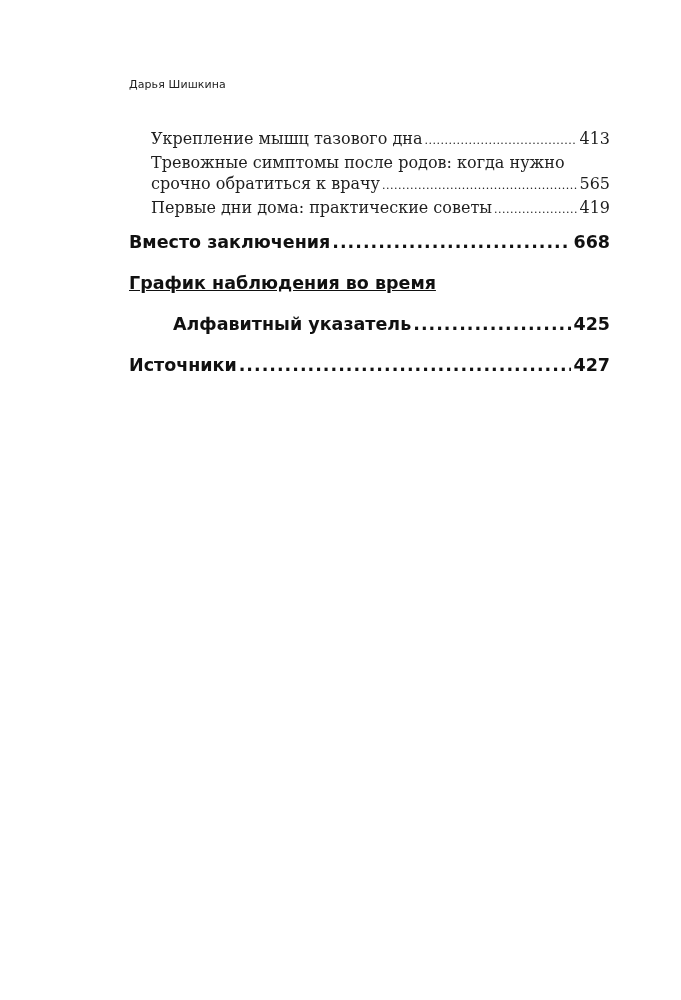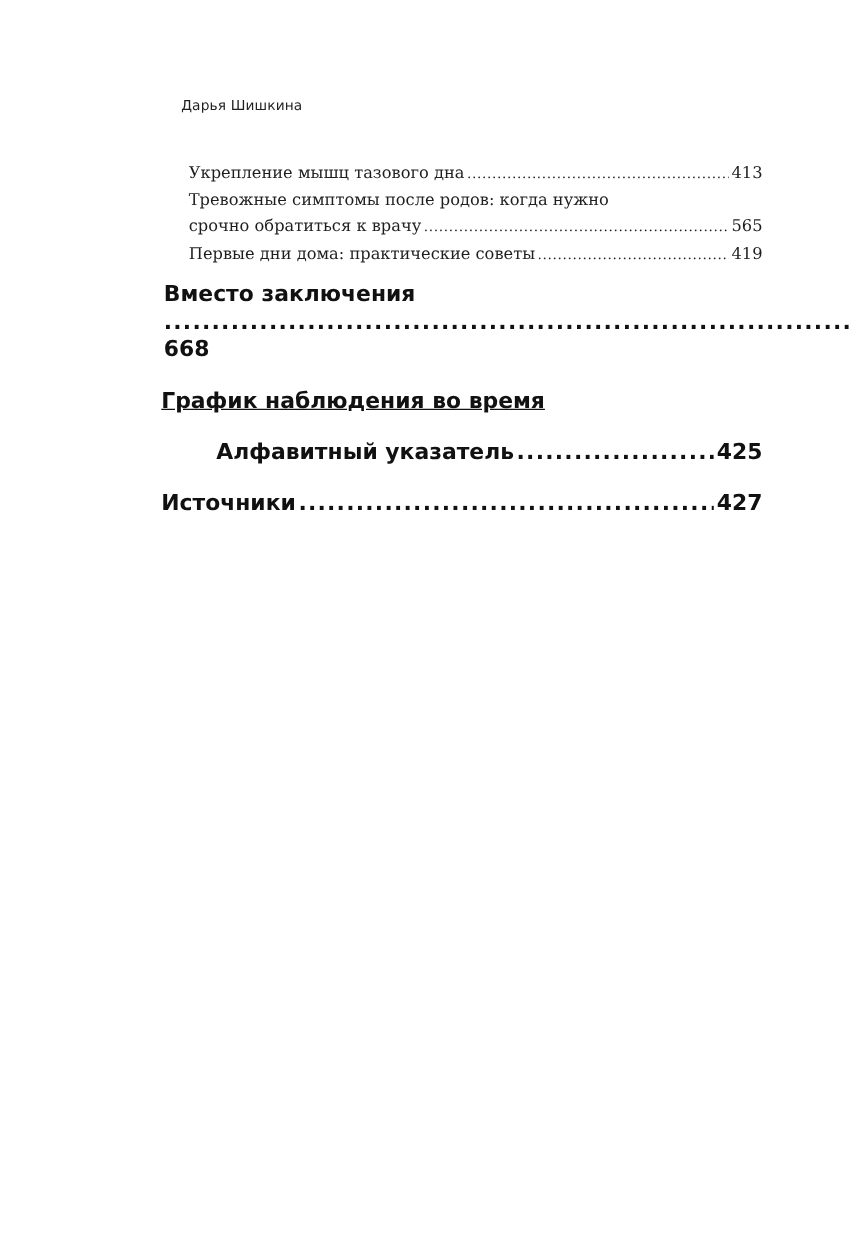--- a/index.html
+++ b/index.html
@@ -1,28 +1,28 @@
 <!DOCTYPE html>
 <html><head>
   <meta charset="utf-8">
   <style>
     html, body { margin: 0; padding: 0; background: #ffffff; }
     body { width: 681px; height: 1000px; position: relative; overflow: hidden; color: #1a1a1a; }
-    .header { position: absolute; left: 145px; top: 78px; font-family: "DejaVu Sans", sans-serif; font-size: 11px; color: #222; letter-spacing: 0.1px; }
+    .header { position: absolute; left: 129px; top: 78px; font-family: "DejaVu Sans", sans-serif; font-size: 11px; color: #222; letter-spacing: 0.1px; }
     .toc { position: absolute; left: 129px; top: 128px; width: 481px; }
-    .sub { font-family: "DejaVu Serif", serif; font-size: 13px; line-height: 21.5px; color: #1e1e1e; padding-left: 22px; }
+    .sub { font-family: "DejaVu Serif", serif; font-size: 16px; line-height: 21.5px; color: #1e1e1e; padding-left: 22px; }
     .row { display: flex; align-items: baseline; }
     .row .t { white-space: nowrap; }
     .row .dots { flex: 1; overflow: hidden; white-space: nowrap; margin: 0 2px; }
     .row .dots::after { content: "........................................................................................................................................................................................................"; letter-spacing: 0.5px; }
     .row .p { white-space: nowrap; }
     .sub .dots::after { font-size: 11px; }
     .main { font-family: "DejaVu Sans", sans-serif; font-weight: bold; font-size: 17.5px; line-height: 22px; color: #111; }
     .main .dots::after { letter-spacing: 1px; font-weight: bold; }
-    .m1 { margin-top: 11px; flex-direction: column; }
+    .m1 { margin-top: 11px; }
     .m2 { margin-top: 19px; text-decoration: underline; }
     .m3 { margin-top: 19px; margin-left: 44px; }
     .m4 { margin-top: 19px; }
   </style>
 </head>
 <body>
 
 <div class="header">Дарья Шишкина</div>
 
 <div class="toc">

